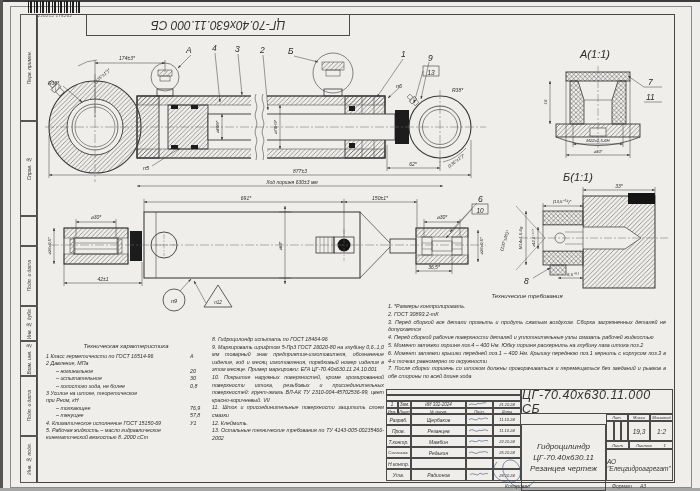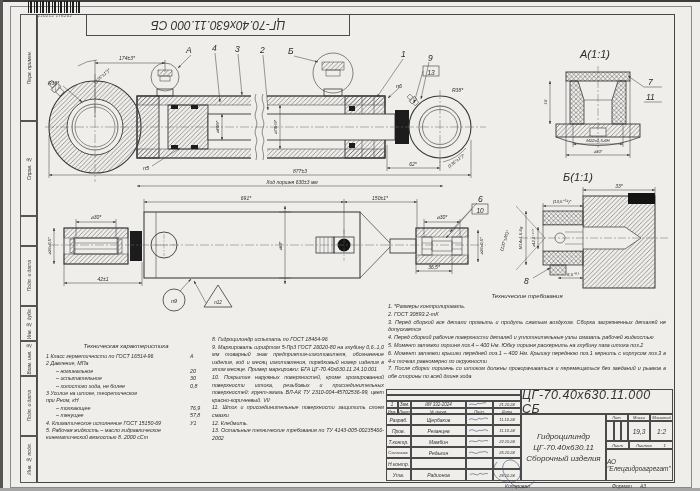--- a/index.html
+++ b/index.html
@@ -461,24 +461,24 @@
   <div class="cell" style="left:411px;top:458px;width:55px;height:11px"></div>
   <div class="cell" style="left:466px;top:458px;width:27px;height:11px"></div>
   <div class="cell" style="left:493px;top:458px;width:28px;height:11px;font-size:4px"></div>
 
   <div class="cell lbl" style="left:386px;top:469px;width:25px;height:12px">Утв.</div>
   <div class="cell" style="left:411px;top:469px;width:55px;height:12px">Радионов</div>
   <div class="cell" style="left:466px;top:469px;width:27px;height:12px"></div>
   <div class="cell" style="left:493px;top:469px;width:28px;height:12px;font-size:4px">28.10.24</div>
 
   <div class="cell desig" style="left:521px;top:389px;width:152px;height:25px">ЦГ-70.40х630.11.000 СБ</div>
-  <div class="cell nm" style="left:521px;top:414px;width:85px;height:67px">
+  <div class="cell nm" style="left:521px;top:424px;width:85px;height:67px">
     <span>Гидроцилиндр</span>
     <span>ЦГ-70.40х630.11</span>
-    <span>Сборочный изделия</span>
+    <span>Резанцев чертеж</span>
   </div>
 
   <div class="cell lbl" style="left:606px;top:414px;width:22px;height:7px;font-size:4px">Лит.</div>
   <div class="cell lbl" style="left:628px;top:414px;width:22px;height:7px;font-size:4px">Масса</div>
   <div class="cell lbl" style="left:650px;top:414px;width:23px;height:7px;font-size:4px">Масштаб</div>
   <div class="cell" style="left:606px;top:421px;width:8px;height:20px"></div>
   <div class="cell" style="left:614px;top:421px;width:7px;height:20px"></div>
   <div class="cell" style="left:621px;top:421px;width:7px;height:20px"></div>
   <div class="cell" style="left:628px;top:421px;width:22px;height:20px;font-size:6.5px">19,3</div>
   <div class="cell" style="left:650px;top:421px;width:23px;height:20px;font-size:6.5px">1:2</div>

